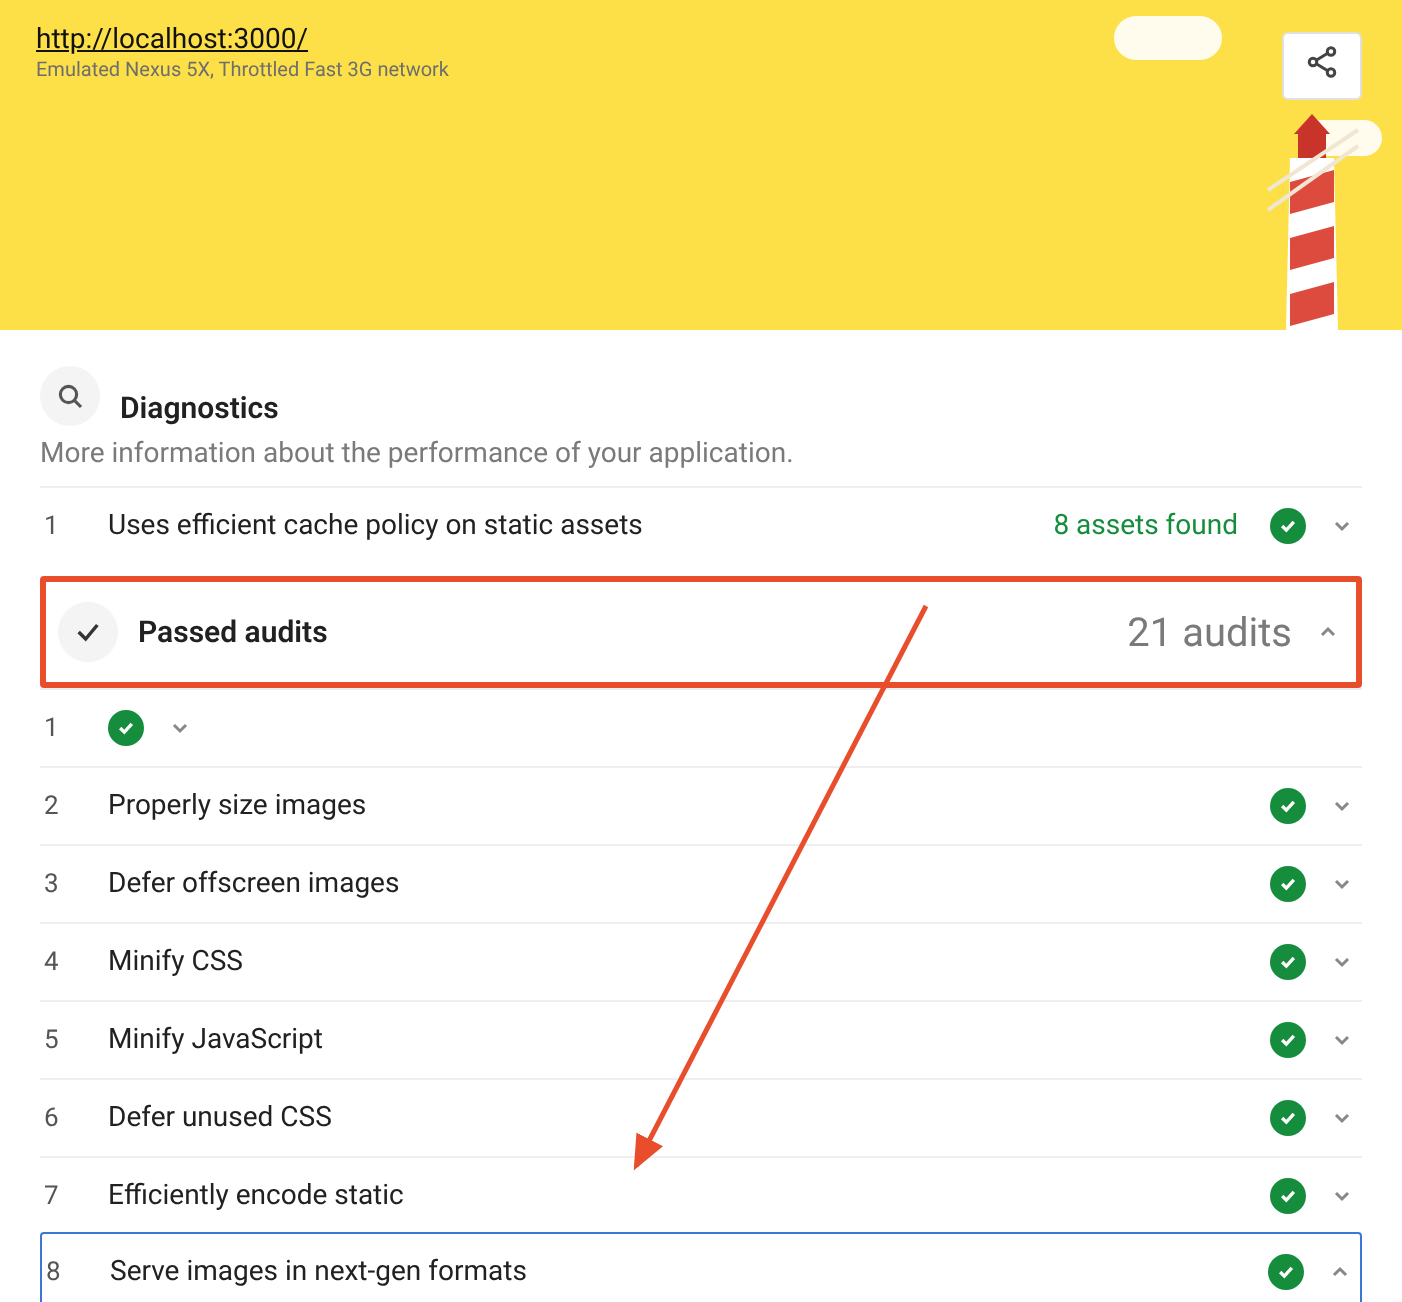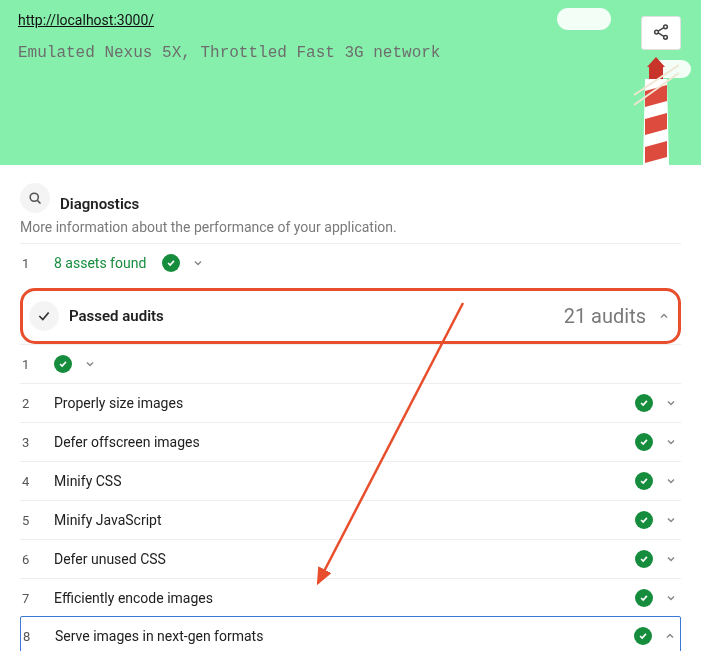--- a/index.html
+++ b/index.html
@@ -4,37 +4,36 @@
 <style>
   * { box-sizing: border-box; margin: 0; padding: 0; }
   body {
     font-family: Roboto, "Helvetica Neue", Arial, sans-serif;
     font-size: 14px;
     color: #212121;
     background: #fff;
     width: 701px;
   }
   .header {
-    background: #86efac;
+    background: #fde047;
     padding: 12px 18px 20px 18px;
     position: relative;
     height: 165px;
     overflow: hidden;
   }
   .header-left { position: relative; z-index: 2; }
   .url-link {
     text-decoration: underline;
     color: #111;
     font-size: 14px;
   }
   .env-line {
     color: #6e6e6e;
-    font-size: 16px;
-    margin-top: 16px;
-    font-family: Liberation Mono, monospace;
+    font-size: 10px;
+    margin-top: 2px;
   }
   .share-btn {
     position: absolute;
     right: 20px;
     top: 16px;
     width: 40px;
     height: 34px;
     background: #fff;
     border: 1px solid #e0e0e0;
     border-radius: 3px;
@@ -95,21 +94,21 @@
     width: 18px; height: 18px; border-radius: 50%;
     background: #168c3d; display: inline-flex; align-items: center; justify-content: center;
   }
   .chev { width: 16px; color: #888; display:flex; align-items:center; justify-content:center; }
 
   .group-head {
     display: flex;
     align-items: center;
     padding: 10px 6px;
     border: 3px solid #e94e2c;
-    border-radius: 15px;
+    border-radius: 2px;
     gap: 10px;
     margin-top: 6px;
   }
   .group-head .label { flex: 1; font-weight: 600; font-size: 15px; }
   .group-head .count { color: #7a7a7a; font-size: 20px; }
 
   .highlight-row {
     border: 1px solid #3b78d6;
     border-radius: 2px;
     margin-top: -1px;
@@ -164,20 +163,21 @@
           <line x1="20" y1="20" x2="15" y2="15"></line>
       </svg>
     </span>
     <span class="section-title">Diagnostics</span>
   </div>
   <div class="section-desc">More information about the performance of your application.</div>
 
   <div id="diag-rows">
       <div class="row">
         <span class="num">1</span>
+        <span class="label">Uses efficient cache policy on static assets</span>
         <span class="meta">8 assets found</span>
         <span class="pass-badge">
           <svg width="10" height="10" viewBox="0 0 24 24" fill="none" stroke="#fff" stroke-width="4">
             <polyline points="5,12 10,17 19,7"></polyline>
           </svg>
         </span>
         <span class="chev">
           <svg width="12" height="12" viewBox="0 0 24 24" fill="none" stroke="#888" stroke-width="3">
             <polyline points="6,9 12,15 18,9"></polyline>
           </svg>
@@ -279,21 +279,21 @@
           </svg>
         </span>
         <span class="chev">
           <svg width="12" height="12" viewBox="0 0 24 24" fill="none" stroke="#888" stroke-width="3">
             <polyline points="6,9 12,15 18,9"></polyline>
           </svg>
         </span>
       </div>
       <div class="row">
         <span class="num">7</span>
-        <span class="label">Efficiently encode images</span>
+        <span class="label">Efficiently encode static</span>
         <span class="pass-badge">
           <svg width="10" height="10" viewBox="0 0 24 24" fill="none" stroke="#fff" stroke-width="4">
             <polyline points="5,12 10,17 19,7"></polyline>
           </svg>
         </span>
         <span class="chev">
           <svg width="12" height="12" viewBox="0 0 24 24" fill="none" stroke="#888" stroke-width="3">
             <polyline points="6,9 12,15 18,9"></polyline>
           </svg>
         </span>

